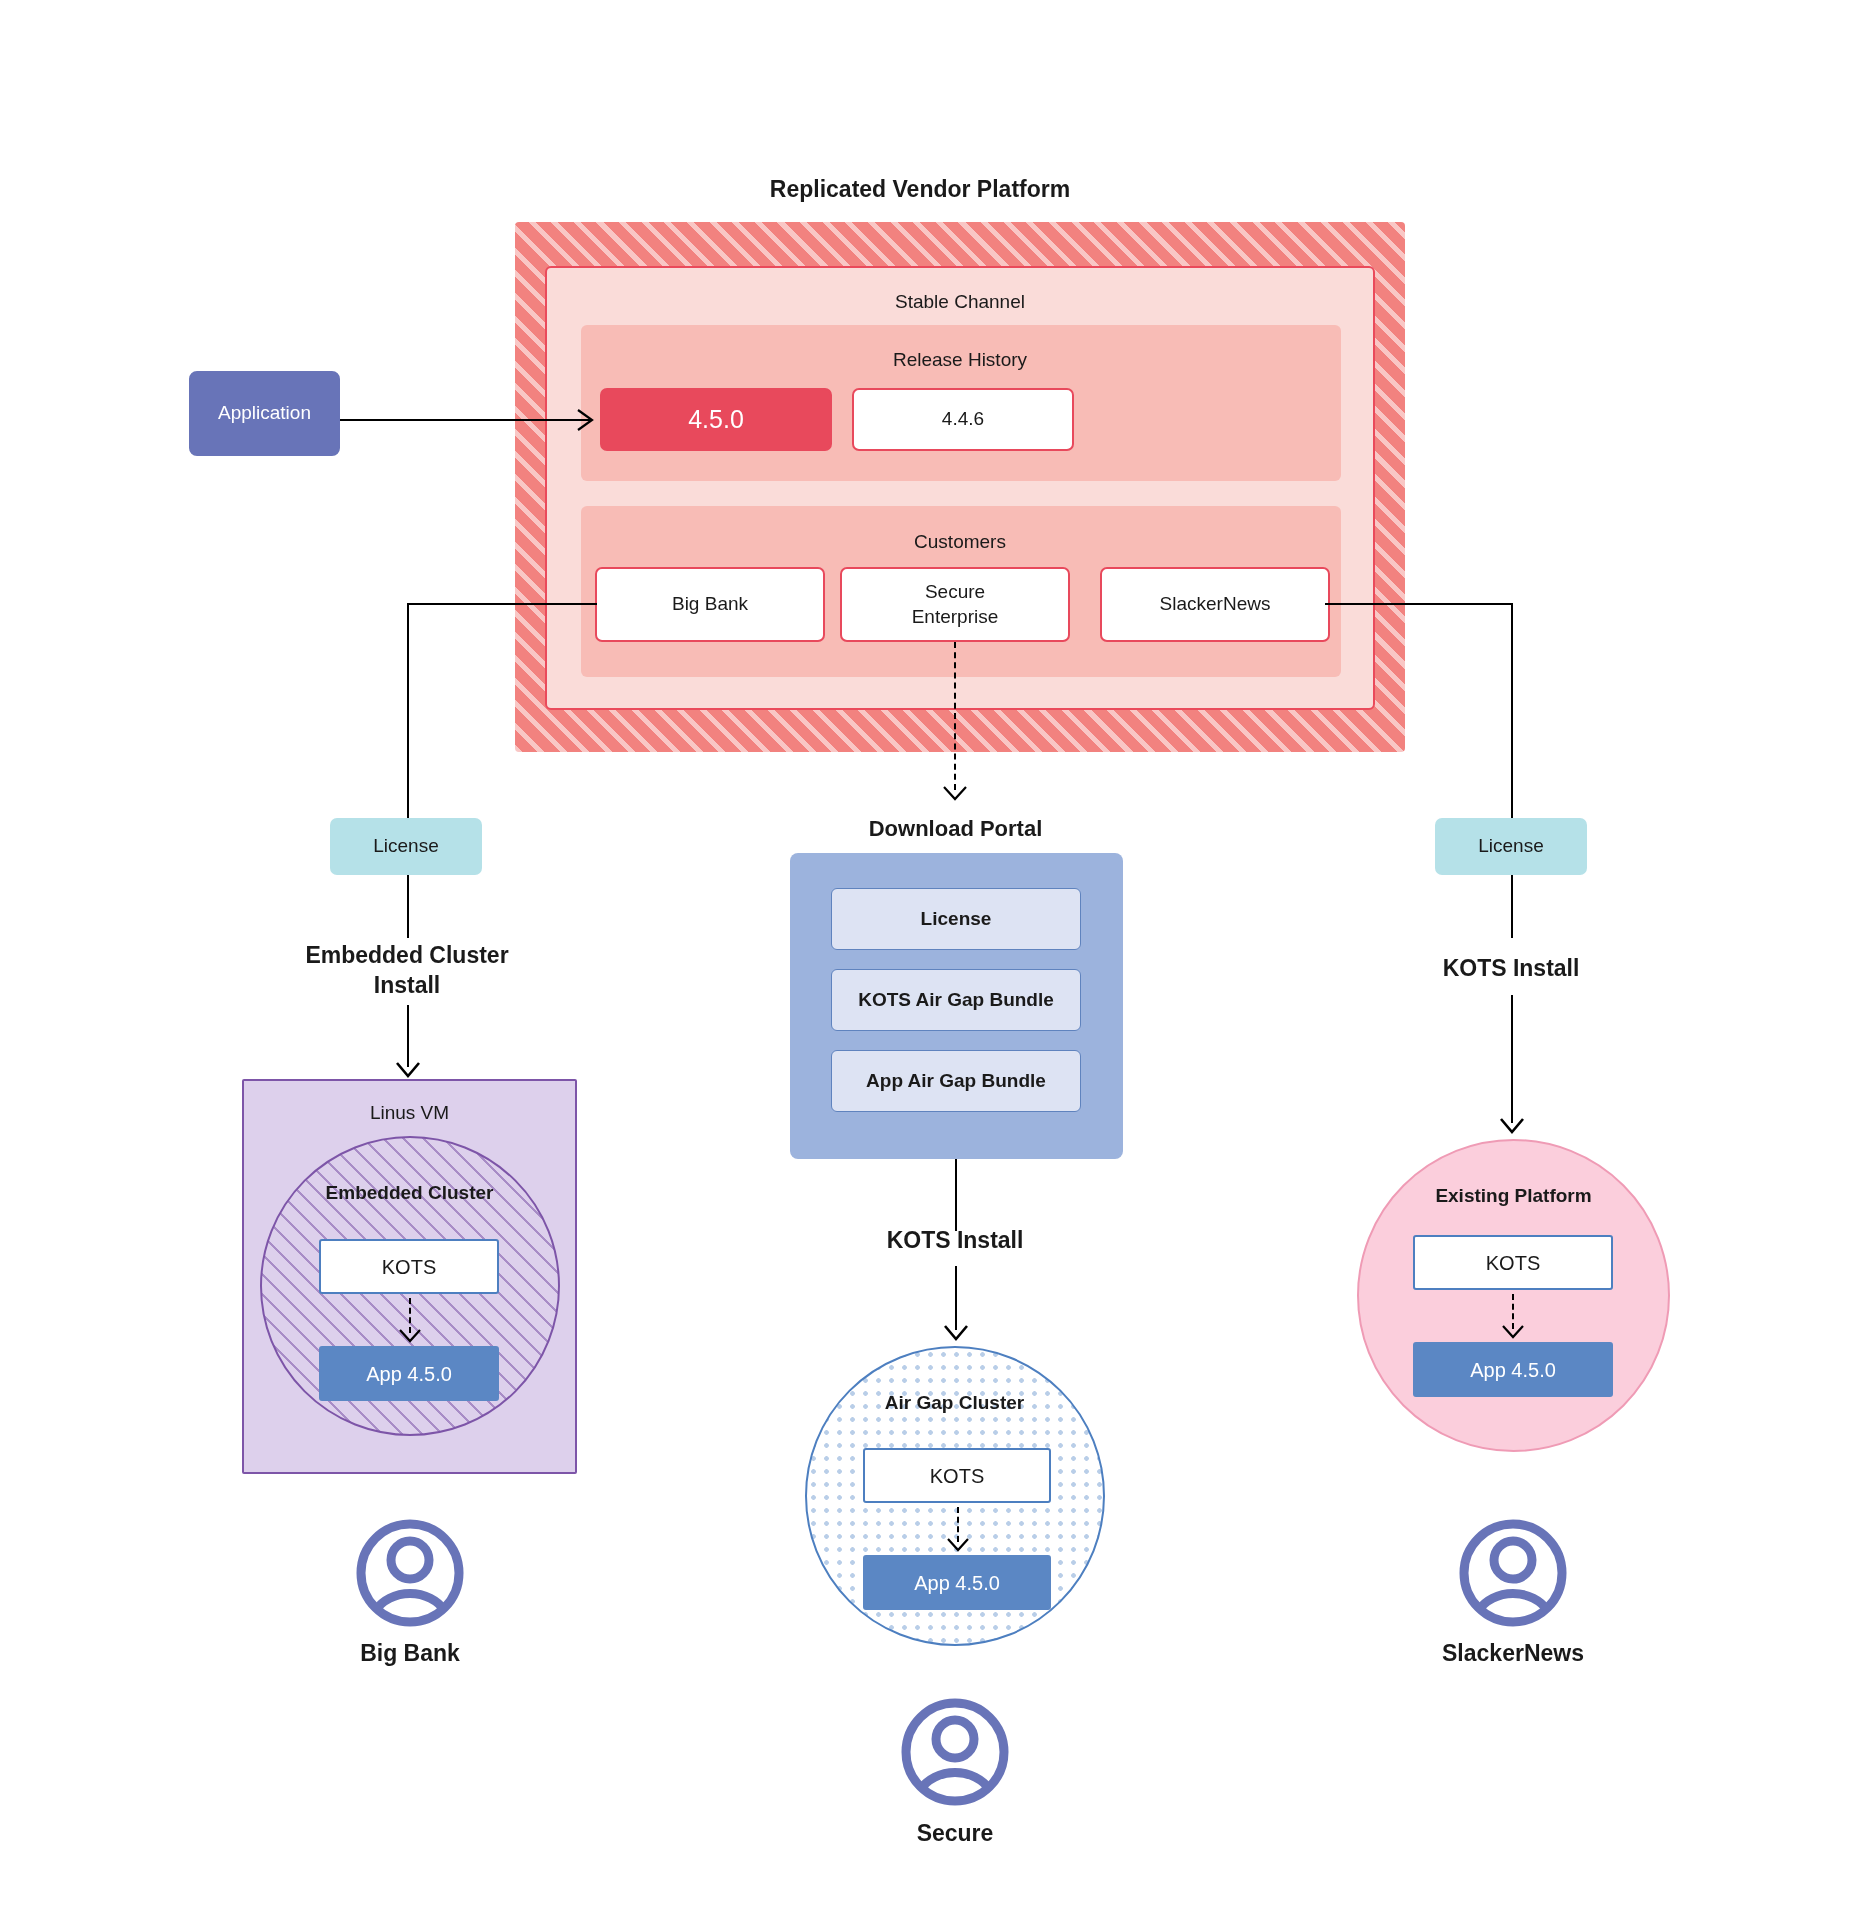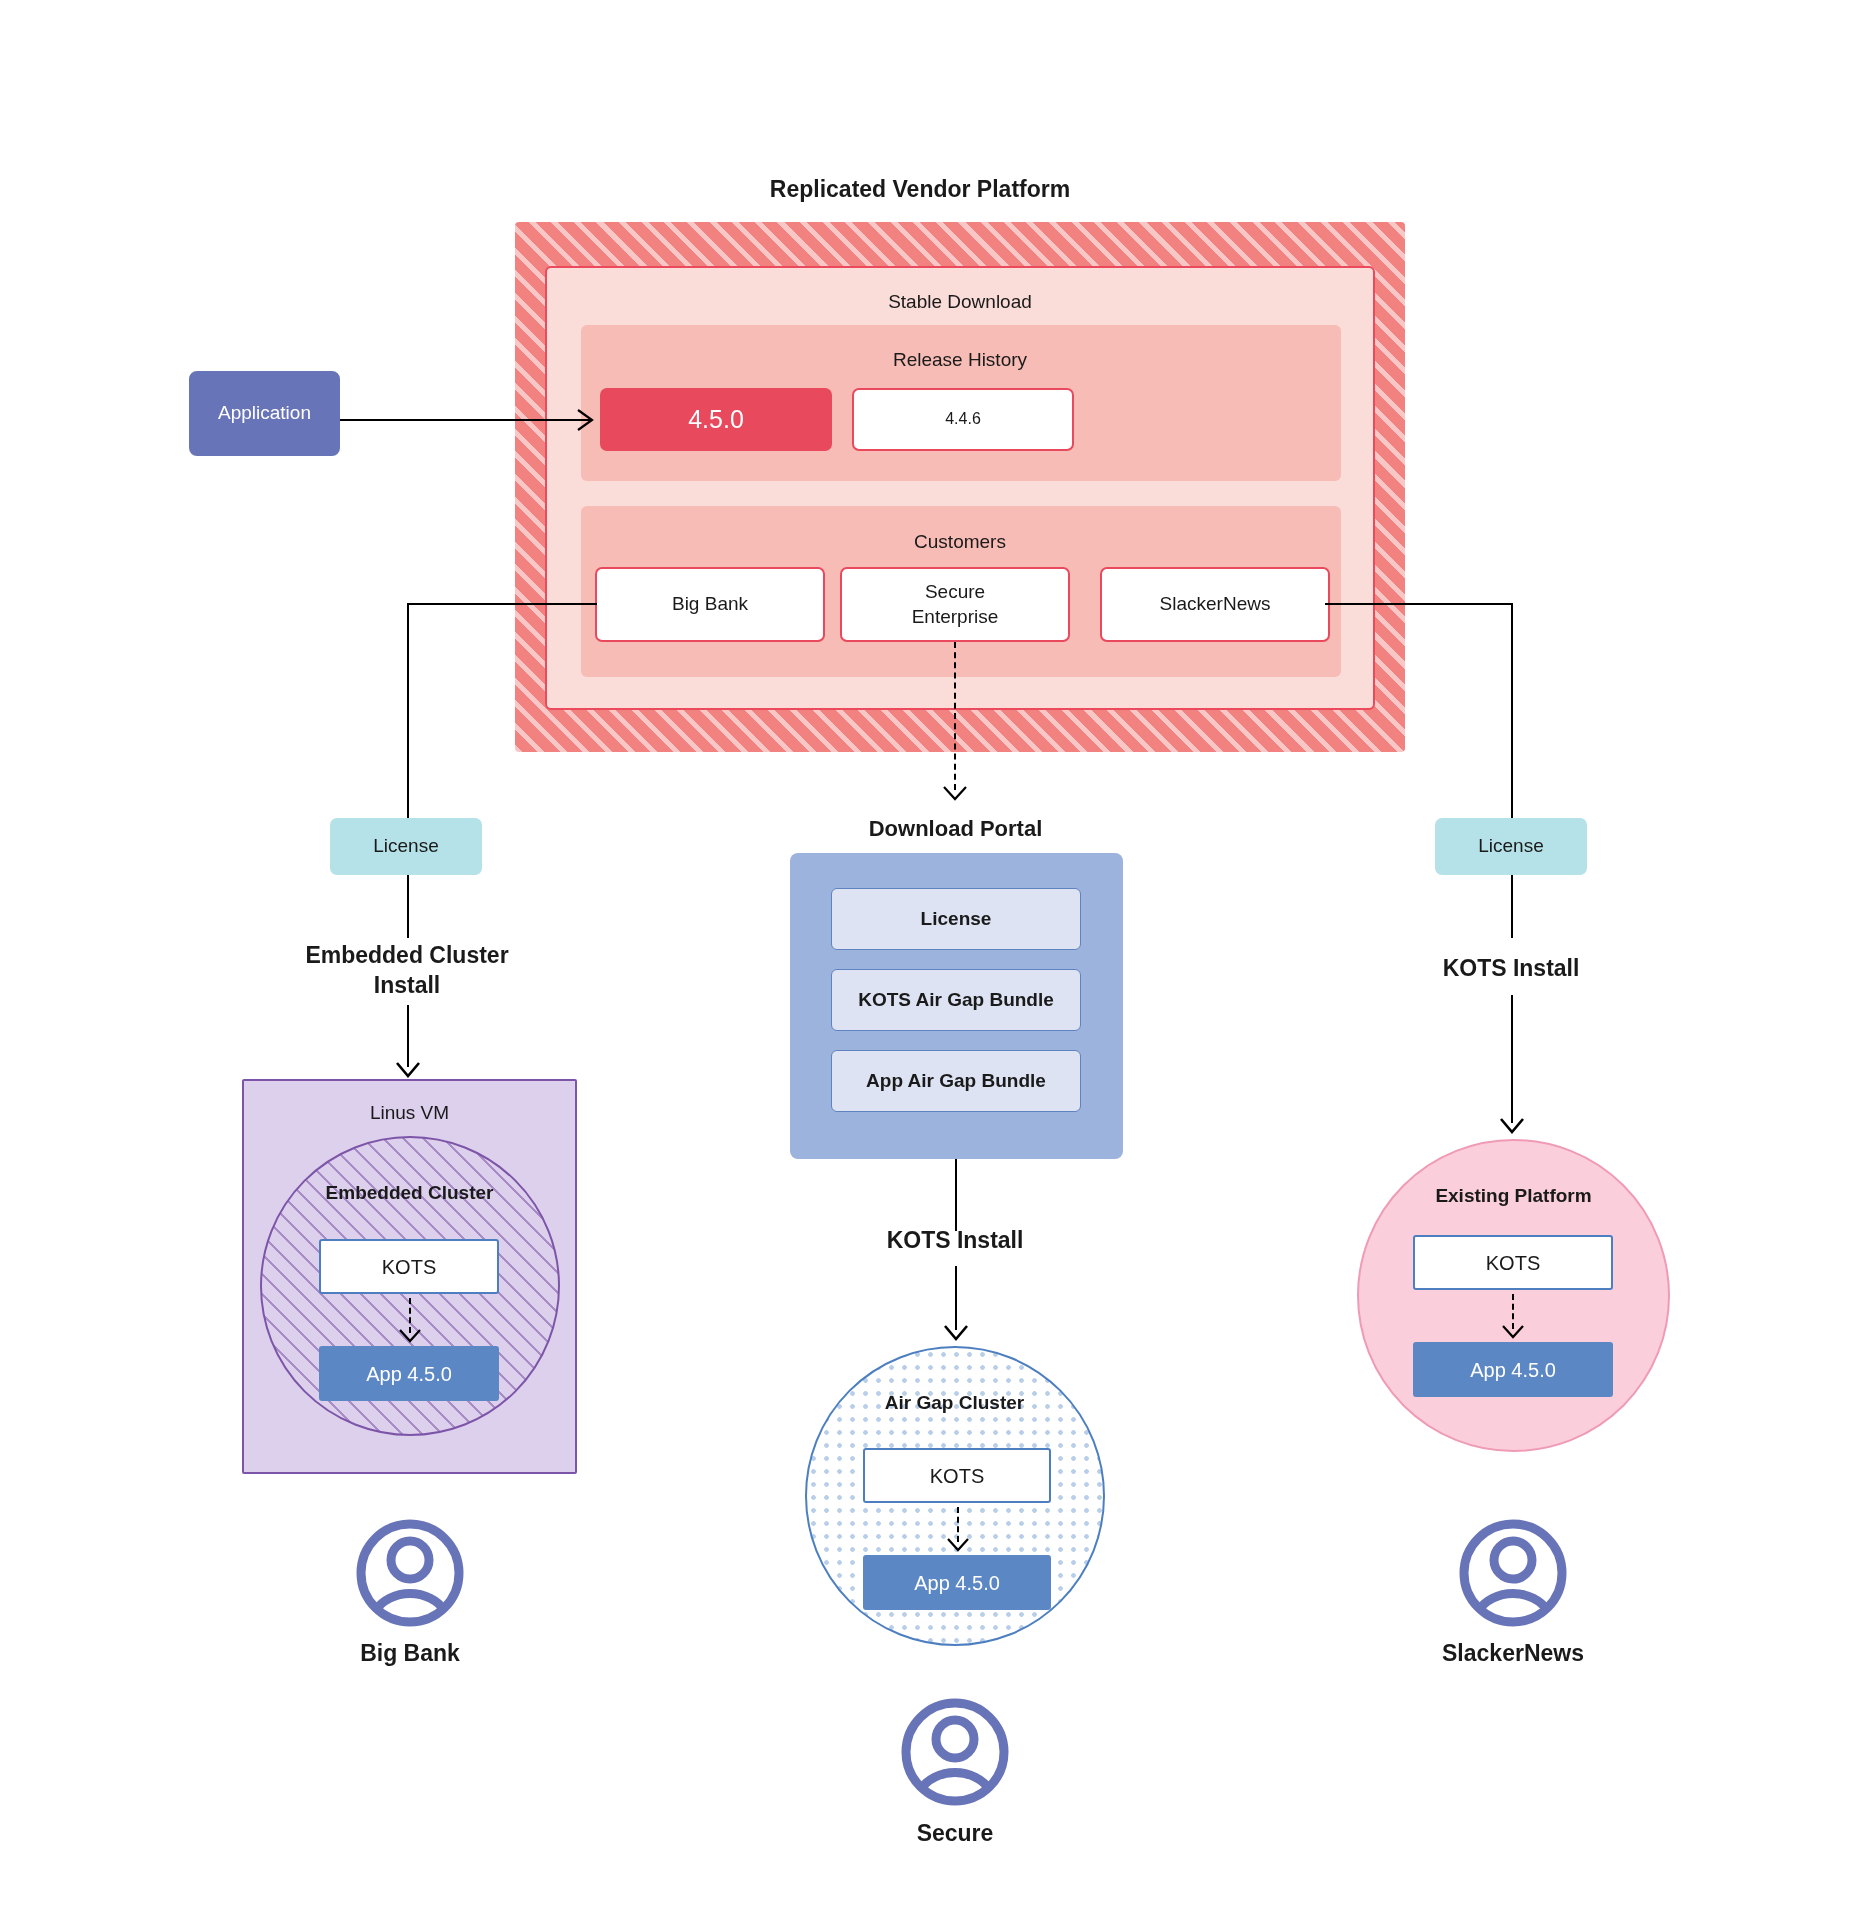--- a/index.html
+++ b/index.html
@@ -75,21 +75,21 @@
     border: 2px solid #e8495c;
     border-radius: 7px;
     color: #ffffff;
     font-size: 25px;
   }
   .release-old {
     background: #ffffff;
     border: 2px solid #e8495c;
     border-radius: 7px;
     color: #1a1a1a;
-    font-size: 16px;
+    font-size: 19px;
     text-align: right;
   }
   .customer-box {
     background: #ffffff;
     border: 2px solid #e8495c;
     border-radius: 7px;
     color: #1a1a1a;
     font-size: 19px;
   }
   .box-title {
@@ -187,21 +187,21 @@
 </head>
 <body>
 
 <div id="canvas">
 
   <div class="abs ctr title-main" style="left:760px; top:176px; width:320px; height:28px;">Replicated Vendor Platform</div>
 
   <div class="abs vendor-hatch" style="left:515px; top:222px; width:890px; height:530px;"></div>
 
   <div class="abs channel-box" style="left:545px; top:266px; width:830px; height:444px;"></div>
-  <div class="abs ctr box-title" style="left:845px; top:290px; width:230px; height:24px;">Stable Download</div>
+  <div class="abs ctr box-title" style="left:845px; top:290px; width:230px; height:24px;">Stable Channel</div>
 
   <div class="abs section-box" style="left:581px; top:325px; width:760px; height:156px;"></div>
   <div class="abs ctr box-title" style="left:845px; top:348px; width:230px; height:24px;">Release History</div>
 
   <div class="abs ctr release-current" style="left:600px; top:388px; width:232px; height:63px;">4.5.0</div>
 
   <div class="abs ctr release-old" style="left:852px; top:388px; width:222px; height:63px;">4.4.6</div>
 
   <div class="abs section-box" style="left:581px; top:506px; width:760px; height:171px;"></div>
   <div class="abs ctr box-title" style="left:845px; top:530px; width:230px; height:24px;">Customers</div>

